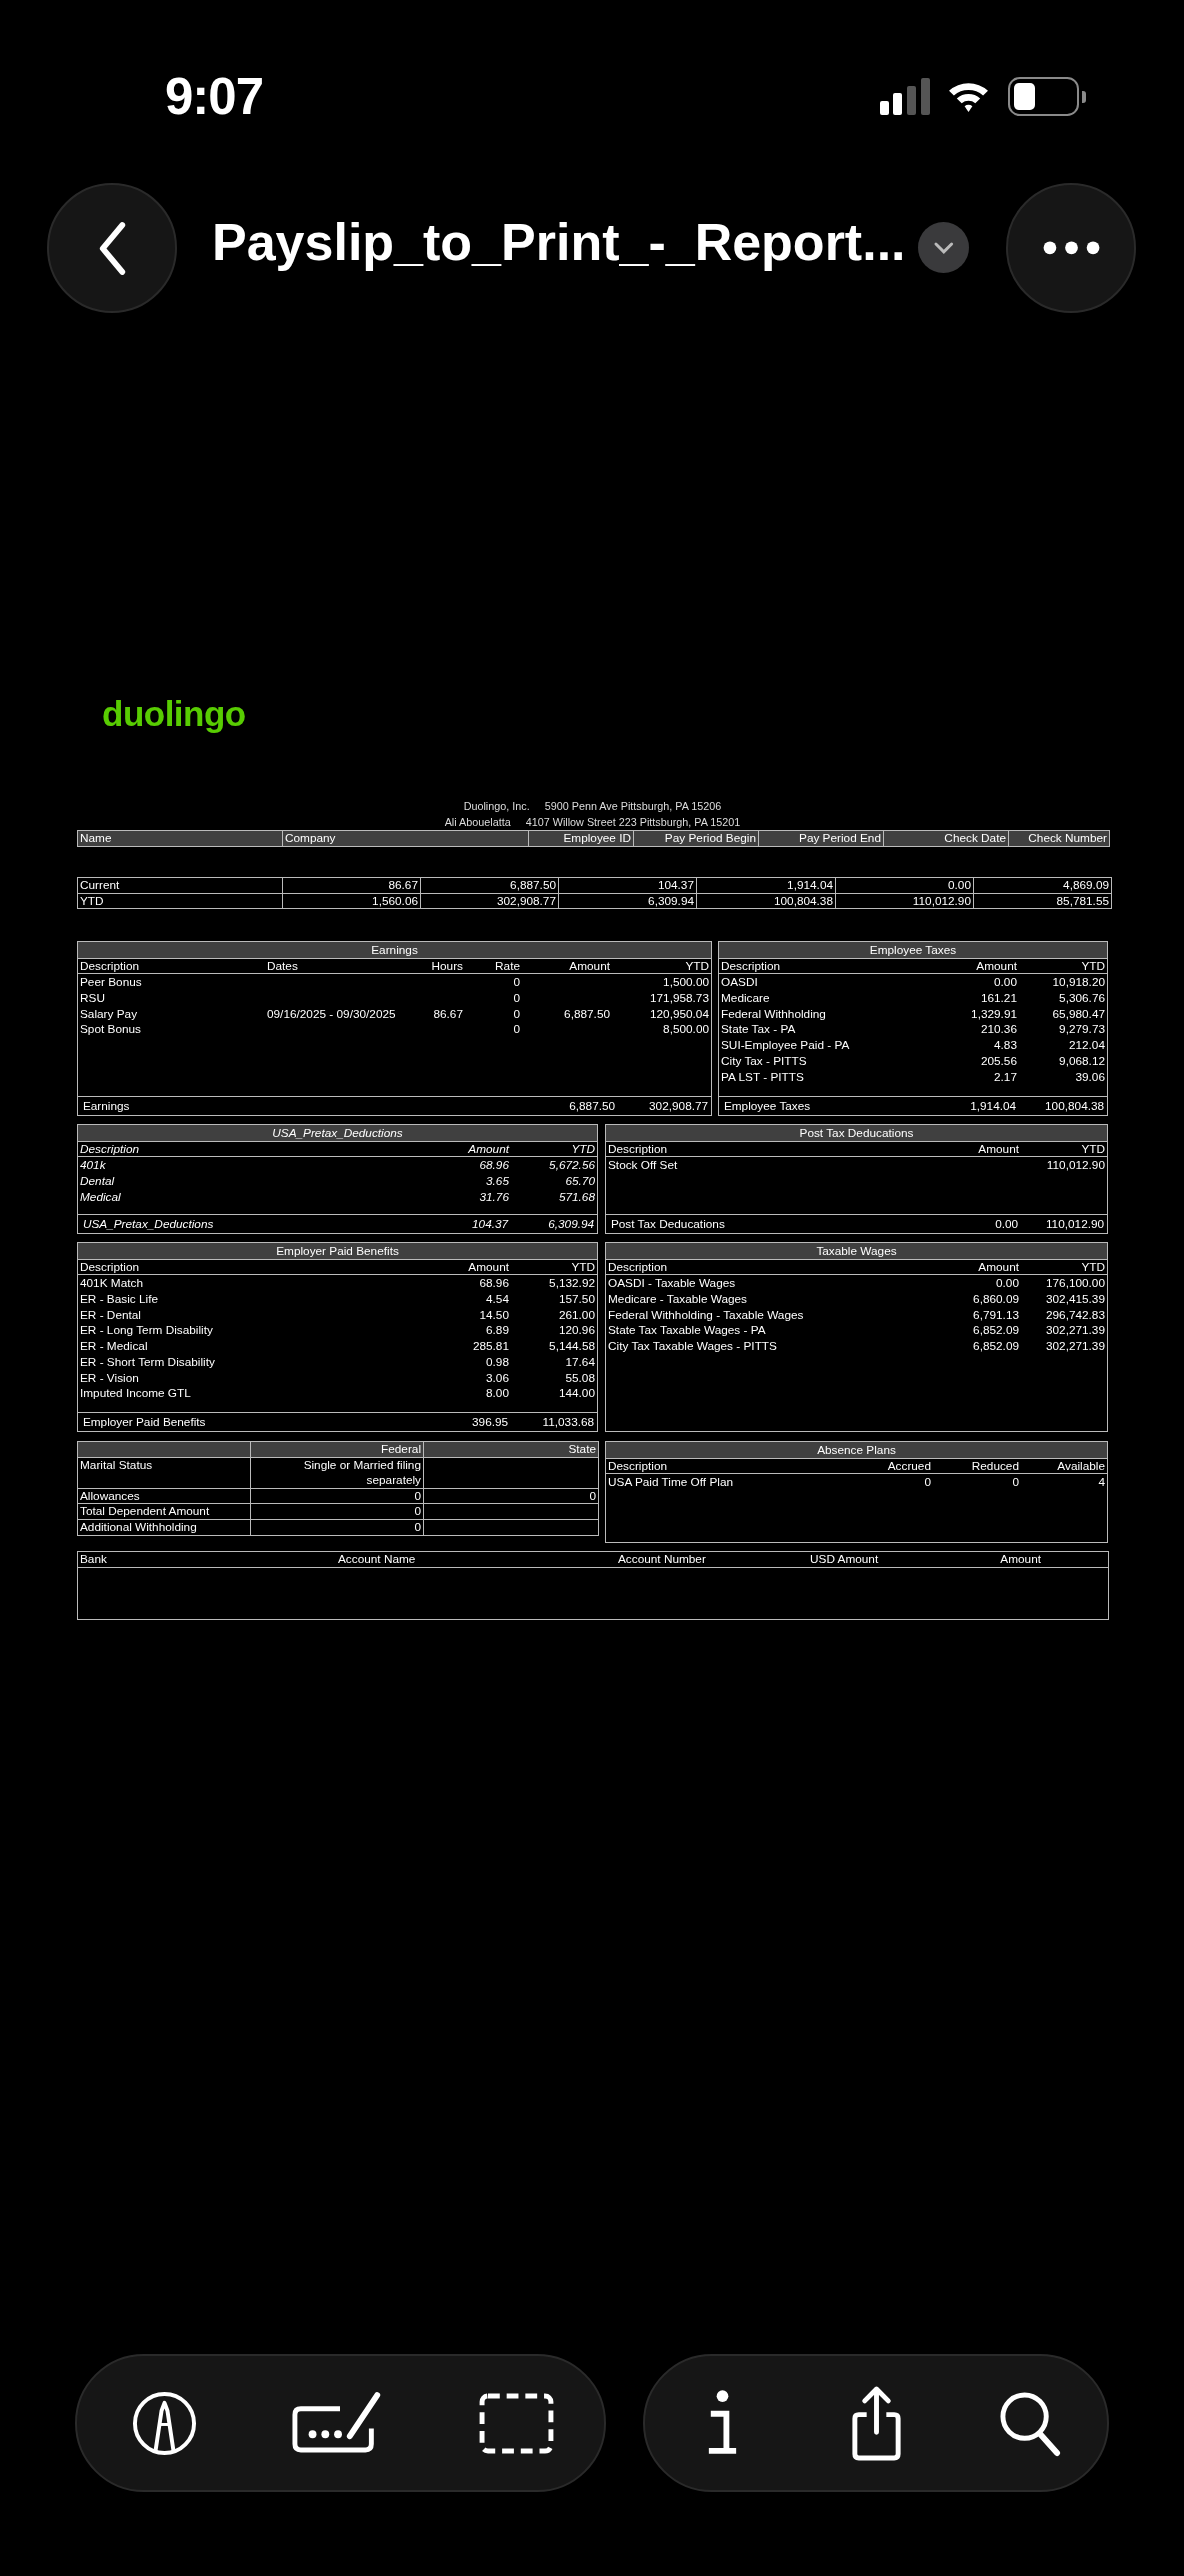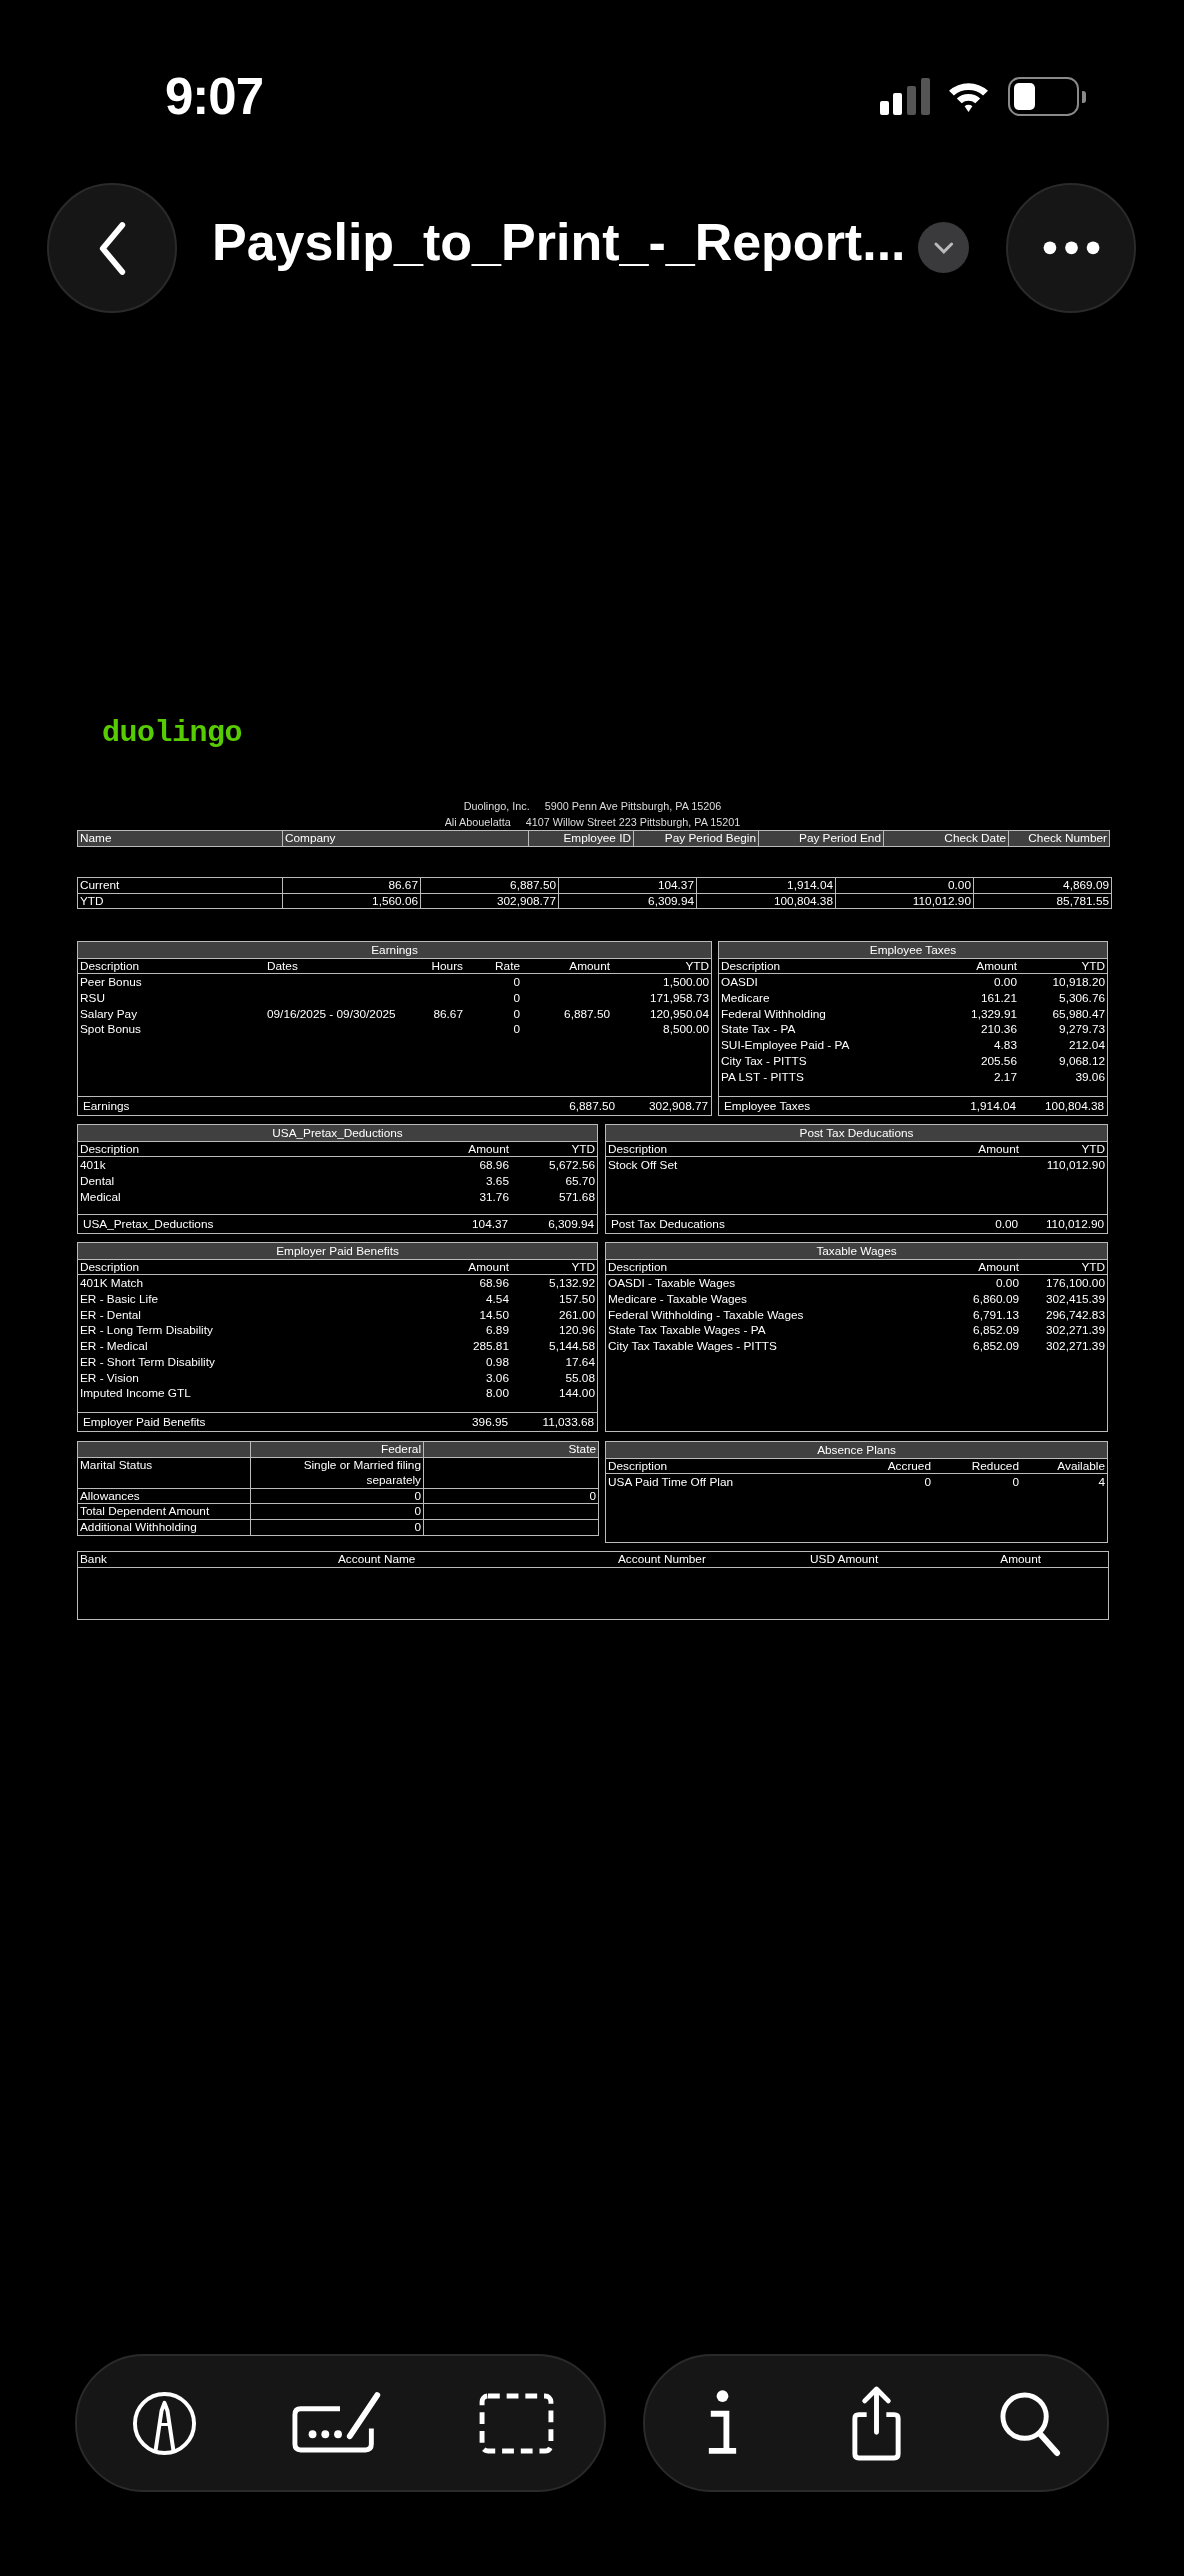--- a/index.html
+++ b/index.html
@@ -18,21 +18,21 @@
 
   
   .circle-btn { position: absolute; width: 130px; height: 130px; border-radius: 50%; background: #161616; border: 2px solid #2a2a2a; display: flex; align-items: center; justify-content: center; }
   .back-btn { left: 47px; top: 183px; }
   .more-btn { left: 1006px; top: 183px; }
   .nav-title { position: absolute; left: 212px; top: 212px; font-size: 52px; font-weight: 600; white-space: nowrap; }
   .title-chevron { position: absolute; left: 918px; top: 222px; width: 51px; height: 51px; border-radius: 50%; background: #3a3a3c; display: flex; align-items: center; justify-content: center; }
 
   
   .doc { position: absolute; left: 0; top: 0; width: 1185px; }
-  .logo { position: absolute; left: 102px; top: 716px; font-size: 30px; font-weight: 700; color: #58cc02; letter-spacing: -0.5px; font-family: Liberation Mono, monospace; }
+  .logo { position: absolute; left: 102px; top: 694px; font-size: 35px; font-weight: 700; color: #58cc02; letter-spacing: -0.5px; }
   .addr { position: absolute; left: 0; width: 1185px; text-align: center; font-size: 10.8px; color: #ddd; white-space: pre; }
 
   table.ps { position: absolute; border-collapse: collapse; font-size: 11.8px; color: #fff; table-layout: fixed; padding-left: 18px; }
   table.ps td, table.ps th { border: 1.5px solid #bbb; padding: 0 2px; height: 14.7px; line-height: 14.7px; white-space: nowrap; overflow: hidden; font-weight: normal; }
   table.ps th { background: #404040; }
   .r { text-align: right; }
   .l { text-align: left; }
 
   .box { position: absolute; border: 1.5px solid #bbb; font-size: 11.8px; }
   .box .hdr { background: #404040; text-align: center; height: 16.7px; line-height: 16.7px; border-bottom: 1.5px solid #bbb; }
@@ -245,21 +245,21 @@
           <span style="width:88px" class="r">39.06</span>
         </div>
     </div>
     <div class="foot">
       <span class="f1">Employee Taxes</span>
       <span style="width:88px" class="r">1,914.04</span>
       <span style="width:88px" class="r">100,804.38</span>
     </div>
   </div>
 
-  <div class="box" style="left:77px; top:1124px; width:521px; height:110px;">
+  <div class="box" style="left:77px; top:1124px; width:521px; height:110px;font-style:italic;">
     <div class="hdr">USA_Pretax_Deductions</div>
     <div class="colhdr">
       <span class="f1">Description</span>
       <span style="width:88px" class="r">Amount</span>
       <span style="width:86px" class="r">YTD</span>
     </div>
     <div class="rows">
       <div class="row">
           <span class="f1">401k</span>
           <span style="width:88px" class="r">68.96</span>

